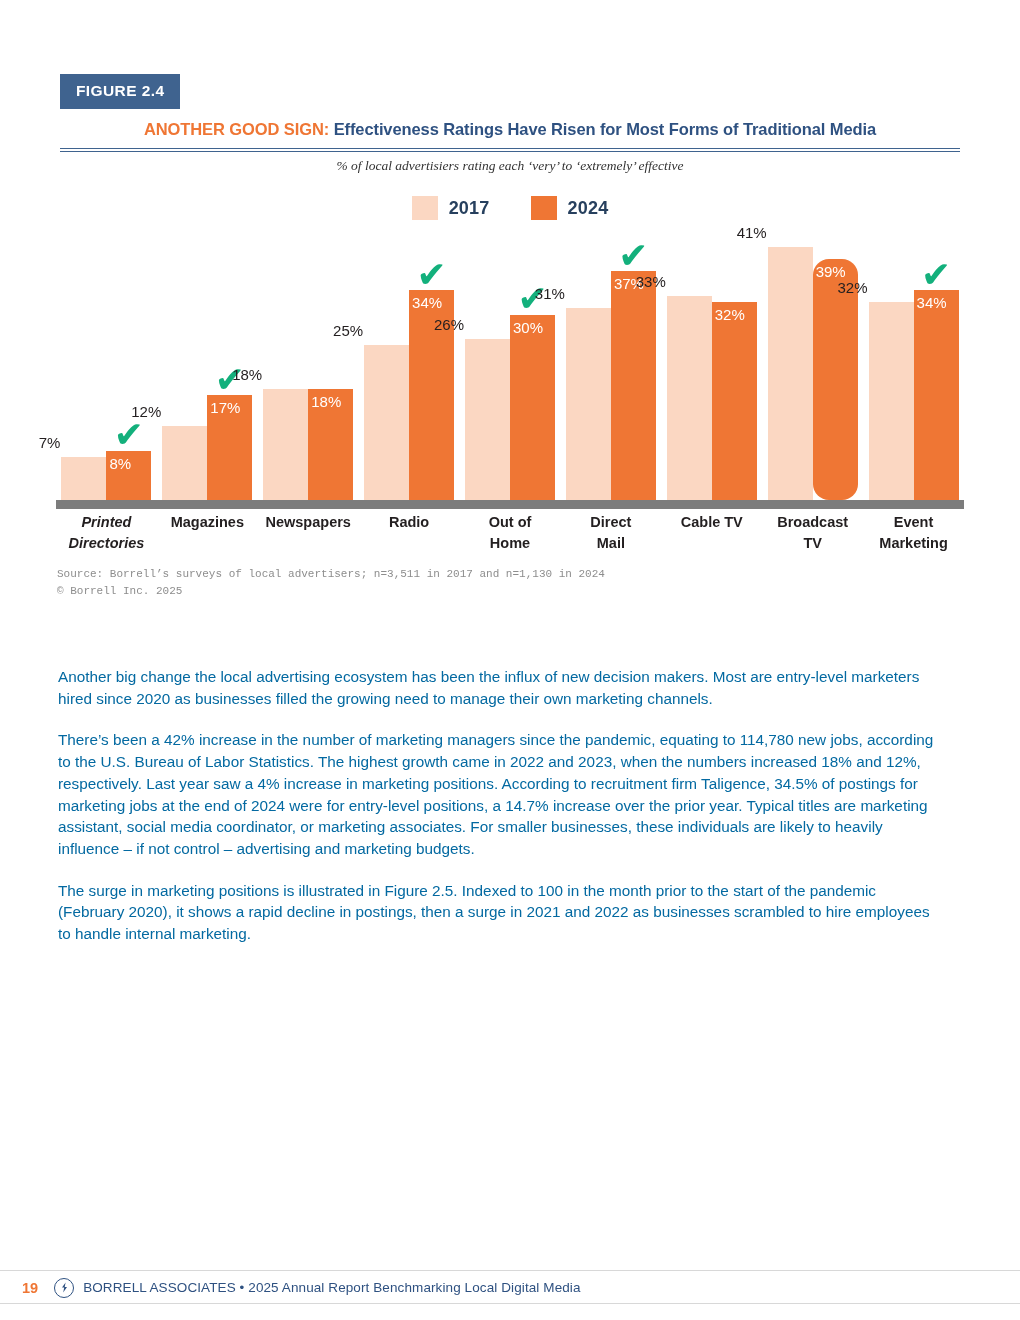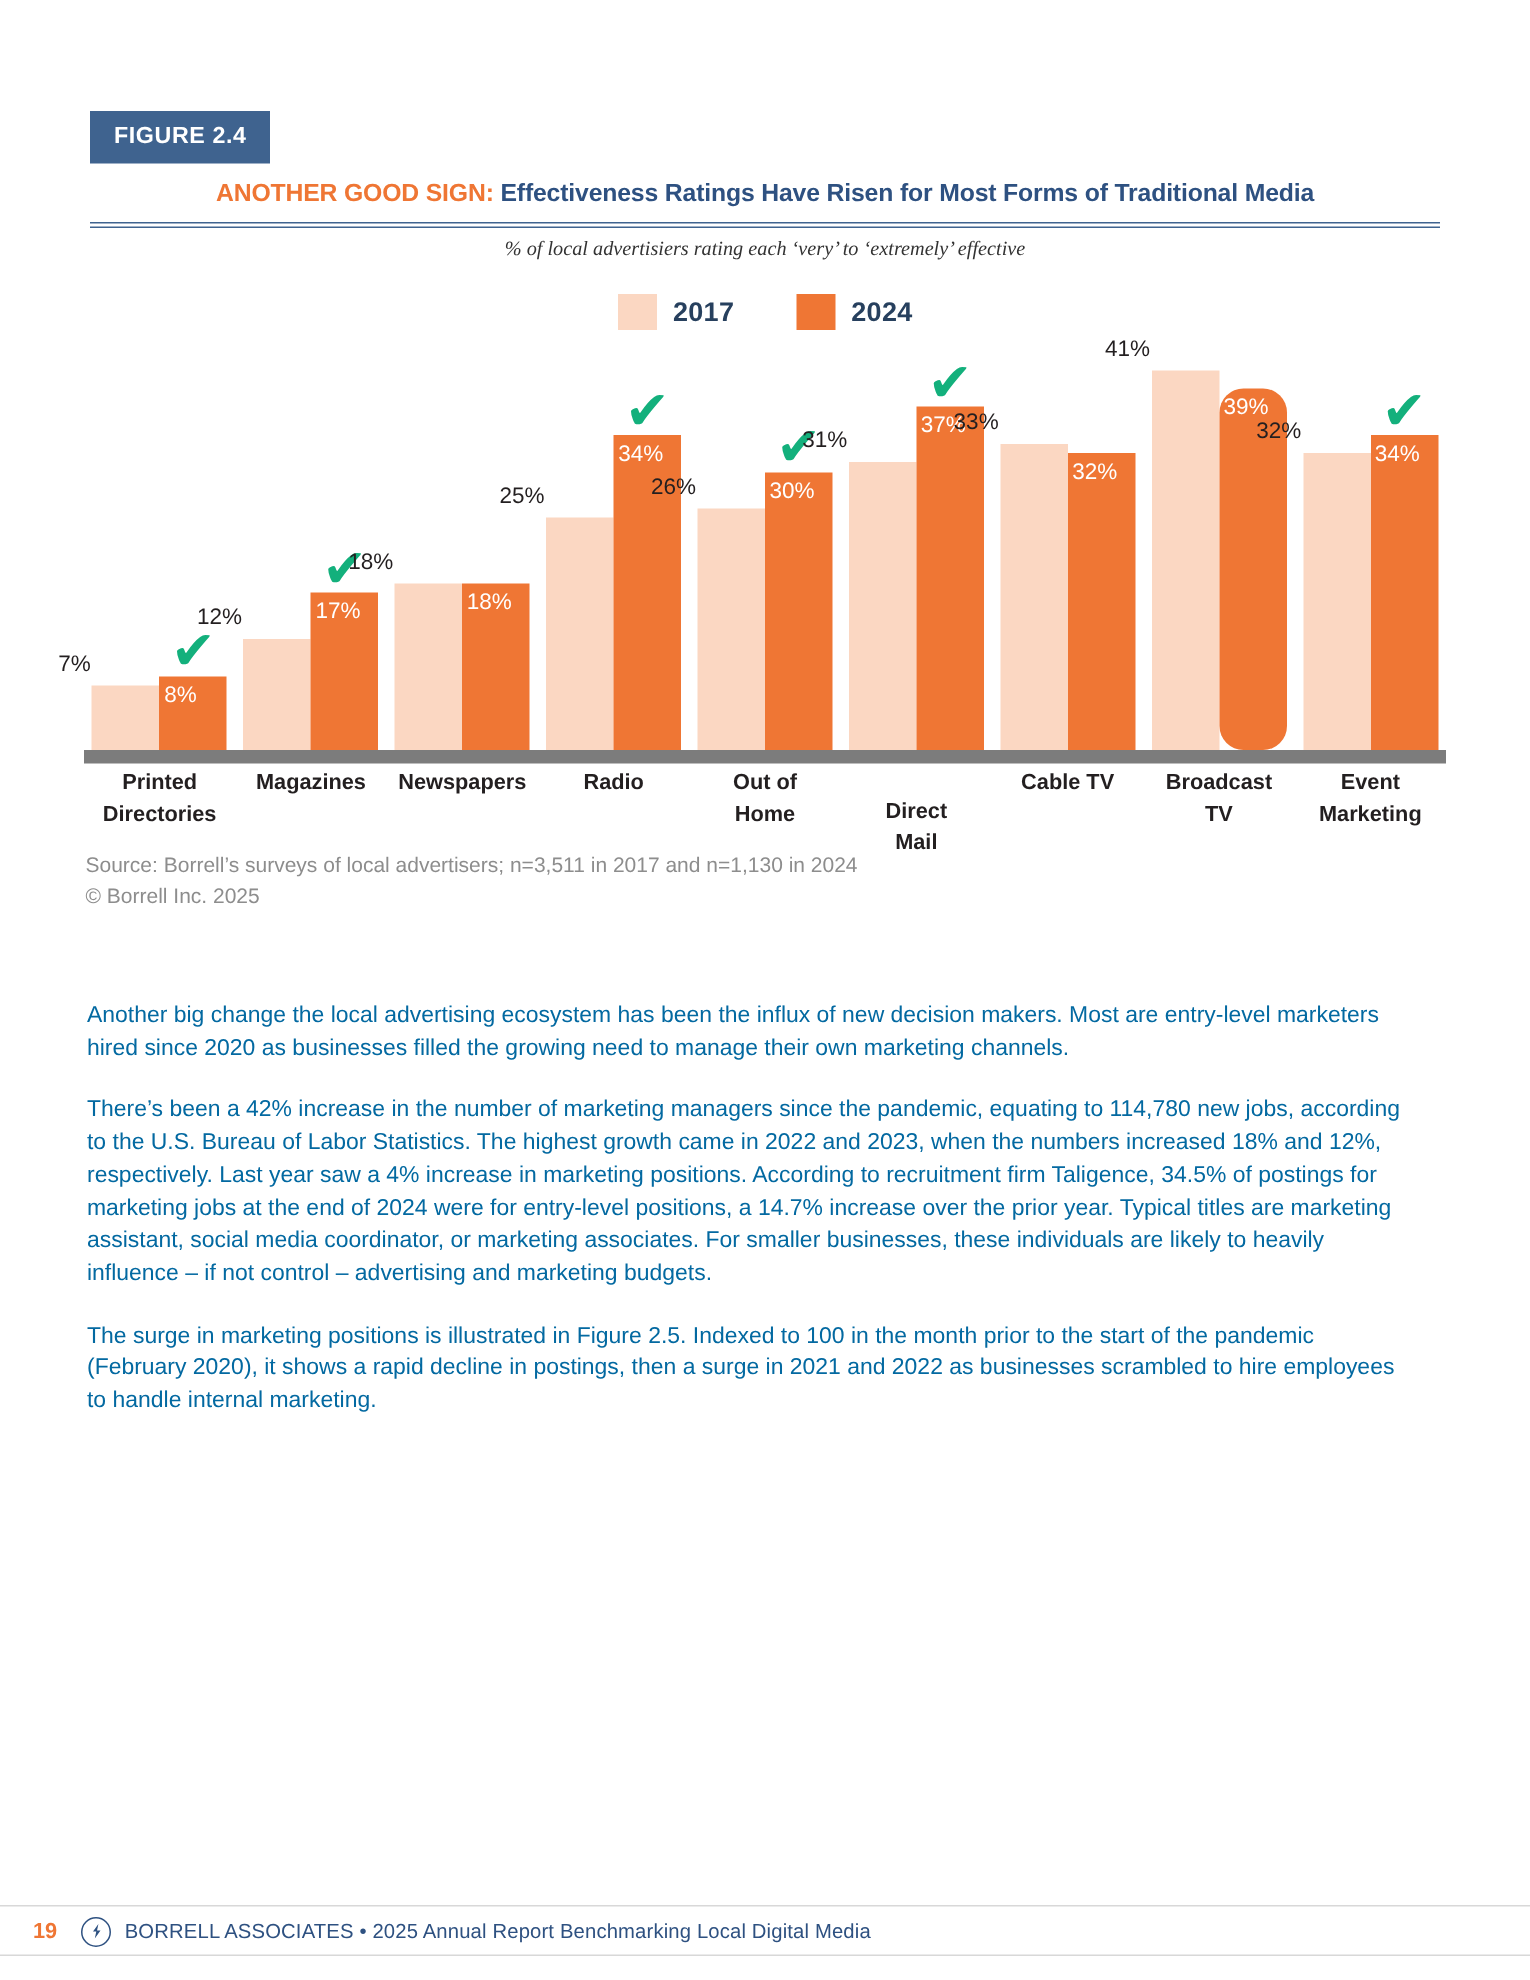--- a/index.html
+++ b/index.html
@@ -85,22 +85,22 @@
   
   .xlabels { position: absolute; left: 56px; top: 512px; width: 908px; height: 46px; }
   .xlabel {
     position: absolute; text-align: center;
     font-size: 14.5px; font-weight: 700; color: #231f20; line-height: 1.42;
   }
 
   
   .source {
     position: absolute; left: 57px; top: 566px; width: 620px;
-    font-size: 14px; color: #8d8d8d; line-height: 1.5;
-    font-family: Liberation Sans, sans-serif;
+    font-size: 11px; color: #8d8d8d; line-height: 1.5;
+    font-family: Liberation Mono, monospace;
   }
 
   
   .body { position: absolute; left: 58px; top: 666px; width: 888px; }
   .body p {
     font-size: 15.3px; line-height: 1.42; color: #0369a1;
     margin-bottom: 20px; text-align: left;
   }
 
   
@@ -246,26 +246,26 @@
           </div>
           <div class="bar y2024" style="height: 210.182px;">
             <span class="bar-val">34%</span>
             <span class="check">✔</span>
           </div>
         </div>
       </div>
     </div>
   <div class="axis-line"></div>
   <div class="xlabels" id="xlabels">
-      <div class="xlabel" style="left: 0px; width: 100.889px;">Printed<br>Directories</div>
+      <div class="xlabel" style="left: 0px; width: 100.889px; font-style: italic;">Printed<br>Directories</div>
       <div class="xlabel" style="left: 100.889px; width: 100.889px;">Magazines</div>
       <div class="xlabel" style="left: 201.778px; width: 100.889px;">Newspapers</div>
       <div class="xlabel" style="left: 302.667px; width: 100.889px;">Radio</div>
       <div class="xlabel" style="left: 403.556px; width: 100.889px;">Out of<br>Home</div>
-      <div class="xlabel" style="left: 504.444px; width: 100.889px; margin-top: 19px;">Direct<br>Mail</div>
+      <div class="xlabel" style="left: 504.444px; width: 100.889px;">Direct<br>Mail</div>
       <div class="xlabel" style="left: 605.333px; width: 100.889px;">Cable TV</div>
       <div class="xlabel" style="left: 706.222px; width: 100.889px;">Broadcast<br>TV</div>
       <div class="xlabel" style="left: 807.111px; width: 100.889px;">Event<br>Marketing</div>
     </div>
 
   <div class="source">
     <div>Source: Borrell’s surveys of local advertisers; n=3,511 in 2017 and n=1,130 in 2024</div>
     <div>© Borrell Inc. 2025</div>
   </div>
 

